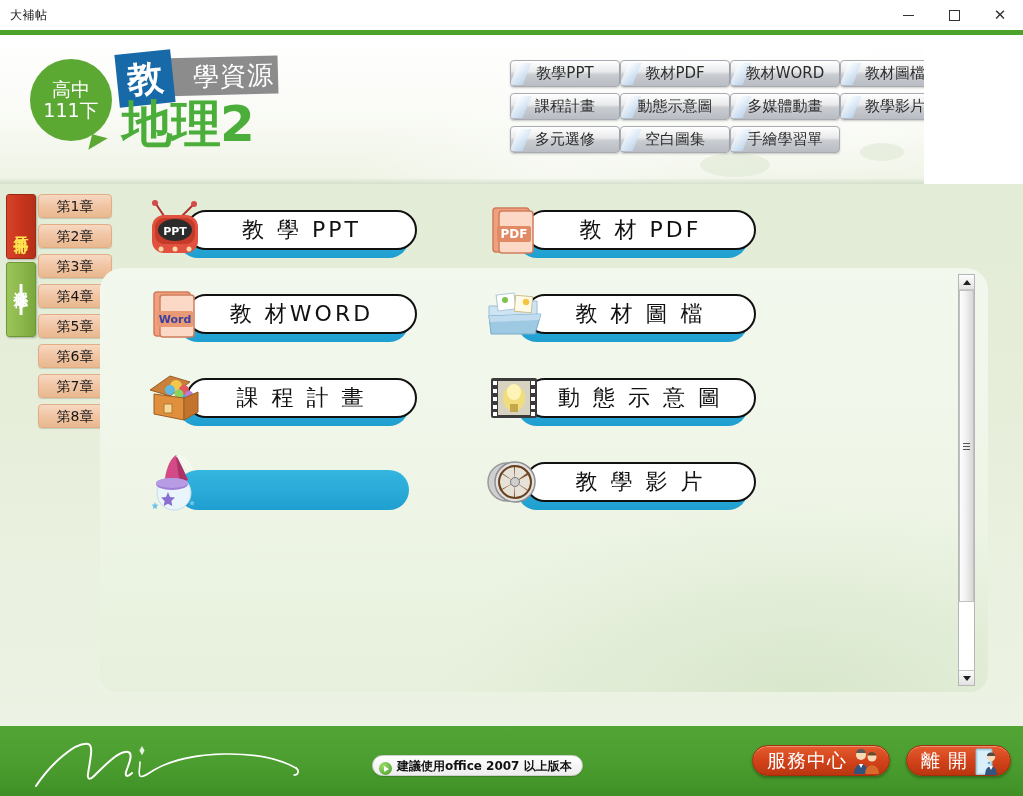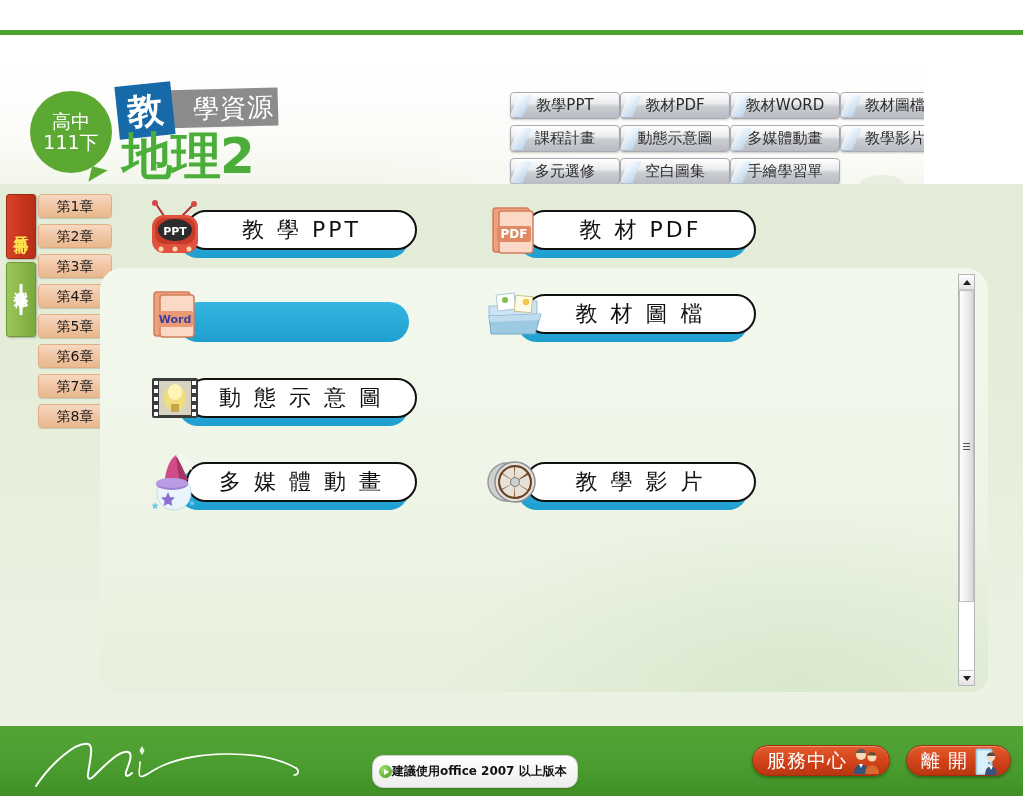--- a/index.html
+++ b/index.html
@@ -71,21 +71,20 @@
   
   .header {
     position: absolute;
     left: 0; top: 35px;
     width: 924px; height: 149px;
     background:
       radial-gradient(ellipse 420px 200px at 780px 30px, rgba(255,255,255,0.75), rgba(255,255,255,0) 70%),
       radial-gradient(ellipse 300px 160px at 560px 150px, rgba(255,255,255,0.5), rgba(255,255,255,0) 70%),
       linear-gradient(180deg, #ffffff 0%, #fbfcf8 45%, #eef3e4 100%);
     overflow: hidden;
-    margin-top: 32px;
   }
   .header::after {
     content: "";
     position: absolute;
     left: 0; bottom: 0; width: 100%; height: 6px;
     background: linear-gradient(180deg, rgba(210,220,200,0.0), rgba(190,205,180,0.55));
   }
   
   .hdr-blob {
     position: absolute;
@@ -363,26 +362,26 @@
     overflow: hidden;
   }
   .nani-logo {
     position: absolute;
     left: 28px; top: 6px;
     width: 300px; height: 60px;
   }
   .office-note {
     position: absolute;
     left: 372px; top: 755px;
-    height: 33px;
+    height: 21px;
     padding: 0 10px 0 6px;
     border-radius: 11px;
     background: linear-gradient(180deg, #ffffff, #ededed);
     border: 1px solid #cfcfcf;
-    display: flex; align-items: center; 
+    display: flex; align-items: flex-end; gap: 5px;
     font-size: 12px;
     color: #111;
     font-weight: bold;
     box-shadow: 0 1px 1px rgba(0,0,0,0.15);
   }
   .play-dot {
     width: 13px; height: 13px; border-radius: 50%;
     background: radial-gradient(circle at 35% 30%, #9ede6a, #3f9a22);
     display: flex; align-items: center; justify-content: center;
     flex: 0 0 auto;
@@ -417,20 +416,34 @@
     letter-spacing: 1px;
     line-height: 1;
   }
   .fbtn .fb-icon { width: 26px; height: 28px; flex: 0 0 auto; }
 </style>
 </head>
 <body>
 
 <div id="app">
 
+  <div class="titlebar">
+    <span class="titlebar-text">大補帖</span>
+    <div class="win-controls">
+      <div class="win-btn">
+        <span class="glyph-min"></span>
+      </div>
+      <div class="win-btn">
+        <span class="glyph-max"></span>
+      </div>
+      <div class="win-btn close">
+        <span class="glyph-close">✕</span>
+      </div>
+    </div>
+  </div>
   <div class="green-rule"></div>
 
   <div class="header">
     <div class="hdr-blob" style="left:640px; top:92px; width:52px; height:22px;"></div>
     <div class="hdr-blob" style="left:700px; top:118px; width:70px; height:24px;"></div>
     <div class="hdr-blob" style="left:860px; top:108px; width:44px; height:18px;"></div>
     <div class="hdr-blob" style="left:930px; top:126px; width:60px; height:20px;"></div>
 
     <div class="logo-area">
       <div class="bubble">
@@ -538,20 +551,21 @@
             <rect x="14" y="11" width="34" height="42" rx="3" fill="#fbd9c6" stroke="#d07d5c" stroke-width="1.5"></rect>
             <rect x="12" y="26" width="34" height="16" rx="2" fill="#e08a66"></rect>
             <text x="29" y="38" font-size="12" font-weight="bold" fill="#ffffff" text-anchor="middle" font-family="DejaVu Sans, sans-serif">PDF</text>
           </svg>
         </div>
       </div>
 
       <div class="menu-row">
         <div class="menu-item">
           <div class="pill-shadow"></div>
+          <div class="pill">教 材WORD</div>
           <svg class="menu-icon" viewBox="0 0 60 60">
             <rect x="8" y="8" width="36" height="44" rx="3" fill="#f0a07e" stroke="#d07d5c" stroke-width="1.5"></rect>
             <rect x="14" y="11" width="34" height="42" rx="3" fill="#fbd9c6" stroke="#d07d5c" stroke-width="1.5"></rect>
             <rect x="11" y="27" width="36" height="16" rx="2" fill="#e99a74"></rect>
             <text x="29" y="39" font-size="11" font-weight="bold" fill="#3a3fa0" text-anchor="middle" font-family="DejaVu Sans, sans-serif">Word</text>
           </svg>
         </div>
         <div class="menu-item">
           <div class="pill-shadow"></div>
           <div class="pill">教 材 圖 檔</div>
@@ -561,20 +575,35 @@
             <circle cx="20" cy="16" r="3" fill="#7dc24a"></circle>
             <rect x="30" y="12" width="17" height="16" fill="#fdfbe8" stroke="#cdbf8a" transform="rotate(5 38 20)"></rect>
             <circle cx="41" cy="18" r="3.2" fill="#f4c542"></circle>
             <path d="M4 32 L56 30 L50 50 L6 50 Z" fill="#9ec9e3" stroke="#79aac9" stroke-width="1"></path>
             <path d="M4 32 L56 30 L54 36 L5 38 Z" fill="#c0dcee"></path>
           </svg>
         </div>
       </div>
 
       <div class="menu-row">
+        <div class="menu-item">
+          <div class="pill-shadow"></div>
+          <div class="pill">課 程 計 畫</div>
+          <svg class="menu-icon" viewBox="0 0 60 60">
+            <path d="M4 22 L24 8 L44 14 L24 28 Z" fill="#c9803a" stroke="#9a5d24" stroke-width="1"></path>
+            <circle cx="30" cy="18" r="6" fill="#f2c84b"></circle>
+            <circle cx="38" cy="22" r="5" fill="#e2595f"></circle>
+            <circle cx="24" cy="22" r="5" fill="#5fb9e0"></circle>
+            <circle cx="33" cy="26" r="4.5" fill="#8ad45f"></circle>
+            <circle cx="43" cy="27" r="4" fill="#b97ed8"></circle>
+            <path d="M8 26 L8 46 L38 52 L38 30 Z" fill="#e08f3c" stroke="#9a5d24" stroke-width="1"></path>
+            <path d="M38 30 L52 24 L52 44 L38 52 Z" fill="#c2742c" stroke="#9a5d24" stroke-width="1"></path>
+            <rect x="18" y="36" width="8" height="9" fill="#f6d89a" stroke="#b07a2c"></rect>
+          </svg>
+        </div>
         <div class="menu-item">
           <div class="pill-shadow"></div>
           <div class="pill">動 態 示 意 圖</div>
           <svg class="menu-icon" viewBox="0 0 60 60">
             <rect x="6" y="10" width="46" height="40" rx="2" fill="#3b3b3b"></rect>
             <rect x="13" y="13" width="32" height="34" fill="#d8d3c0"></rect>
             <ellipse cx="29" cy="30" rx="11" ry="13" fill="#f2dd7e"></ellipse>
             <ellipse cx="29" cy="24" rx="7" ry="8" fill="#fff4b8"></ellipse>
             <rect x="25" y="36" width="8" height="8" fill="#c6a64a"></rect>
             <g fill="#ffffff">
@@ -589,21 +618,20 @@
                 <rect x="46" y="37" width="4" height="4"></rect>
               <rect x="46" y="44" width="4" height="4"></rect>
             </g>
           </svg>
         </div>
       </div>
 
       <div class="menu-row">
         <div class="menu-item">
           <div class="pill-shadow"></div>
-          <div class="pill">多 媒 體 動 畫</div>
           <svg class="menu-icon" viewBox="0 0 60 60">
             <circle cx="28" cy="41" r="17" fill="#eaf4fb" stroke="#c4dced" stroke-width="1"></circle>
             <path d="M18 34 Q20 10 30 3 L42 28 Z" fill="#d24b86"></path>
             <path d="M30 3 Q36 14 42 28 L34 31 Q31 15 30 3 Z" fill="#a83468"></path>
             <ellipse cx="26" cy="32" rx="16" ry="6" fill="#9d7fd6"></ellipse>
             <ellipse cx="26" cy="31" rx="16" ry="5" fill="#b79ce4"></ellipse>
             <path d="M30 4 q8 4 12 14" stroke="#ffffff" stroke-width="1.2" fill="none" opacity="0.7"></path>
             <path d="M33 3 q9 5 13 15" stroke="#ffffff" stroke-width="1.2" fill="none" opacity="0.7"></path>
             <path d="M22 40 l2 5 5 .6 -3.6 3.5 .9 5 -4.3-2.4 -4.3 2.4 .9-5 -3.6-3.5 5-.6 Z" fill="#8a6fd0"></path>
             <path d="M9 50 l1 2.5 2.5 .3 -1.8 1.8 .4 2.5 -2.1-1.2 -2.1 1.2 .4-2.5 -1.8-1.8 2.5-.3 Z" fill="#6fc6e8"></path>

